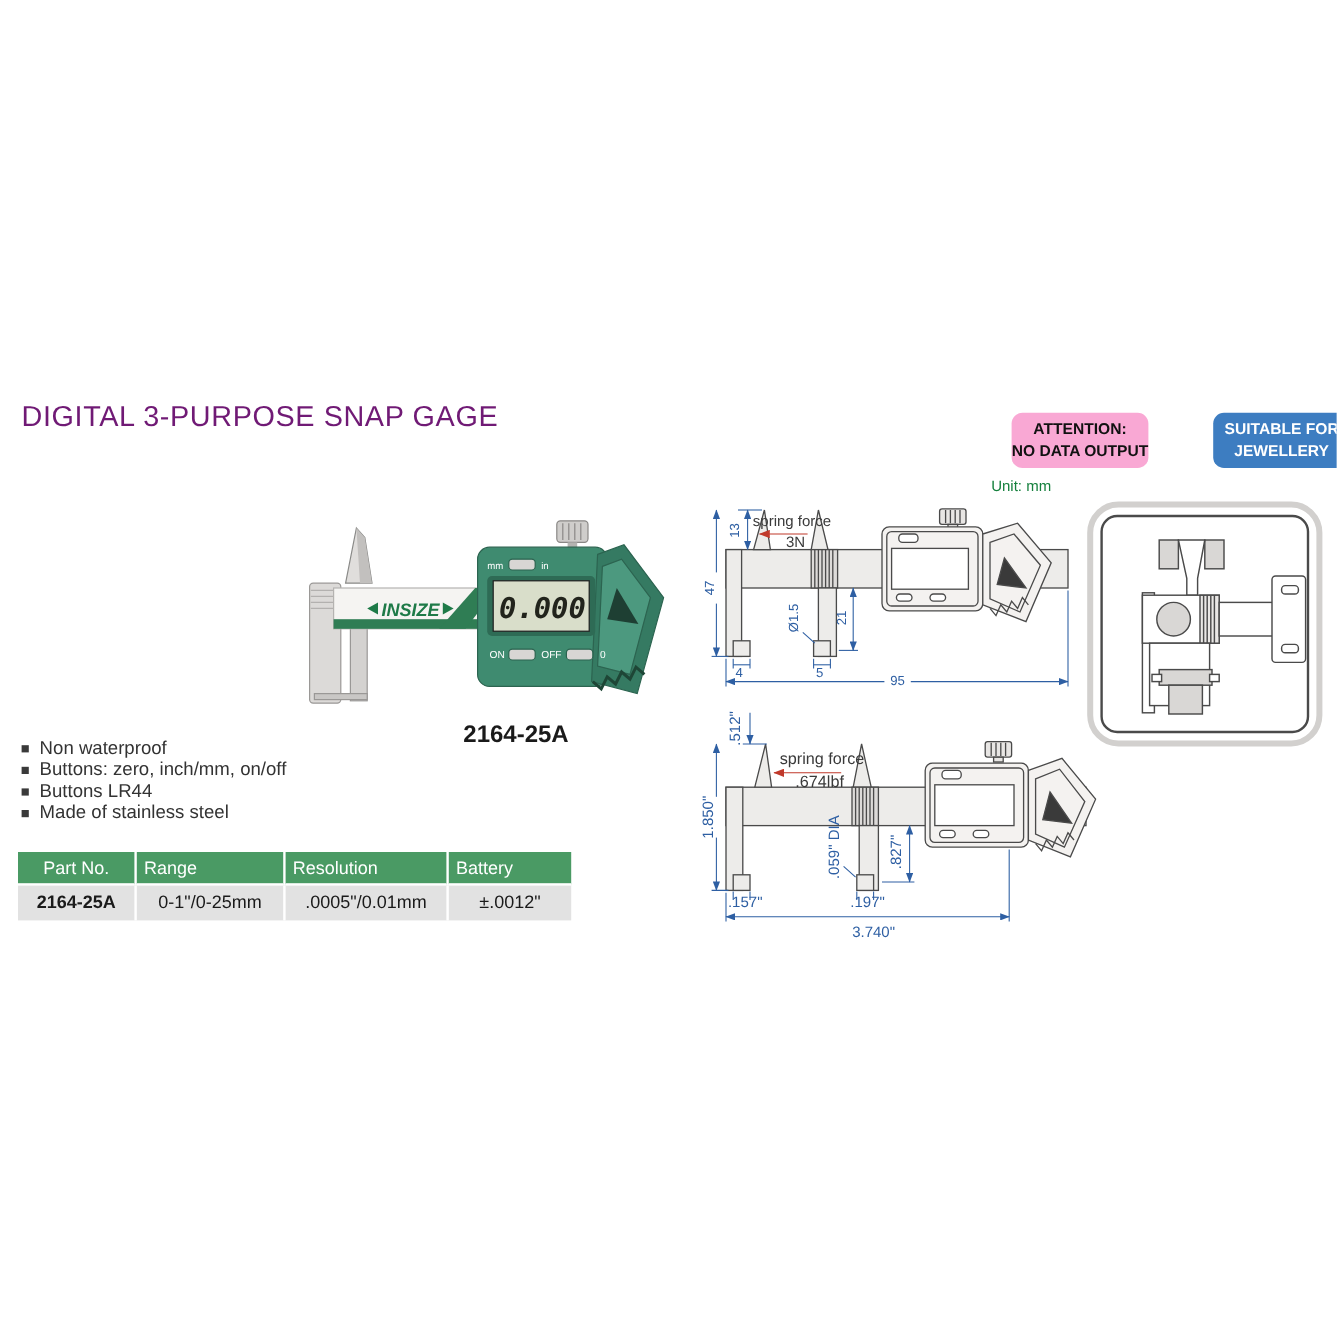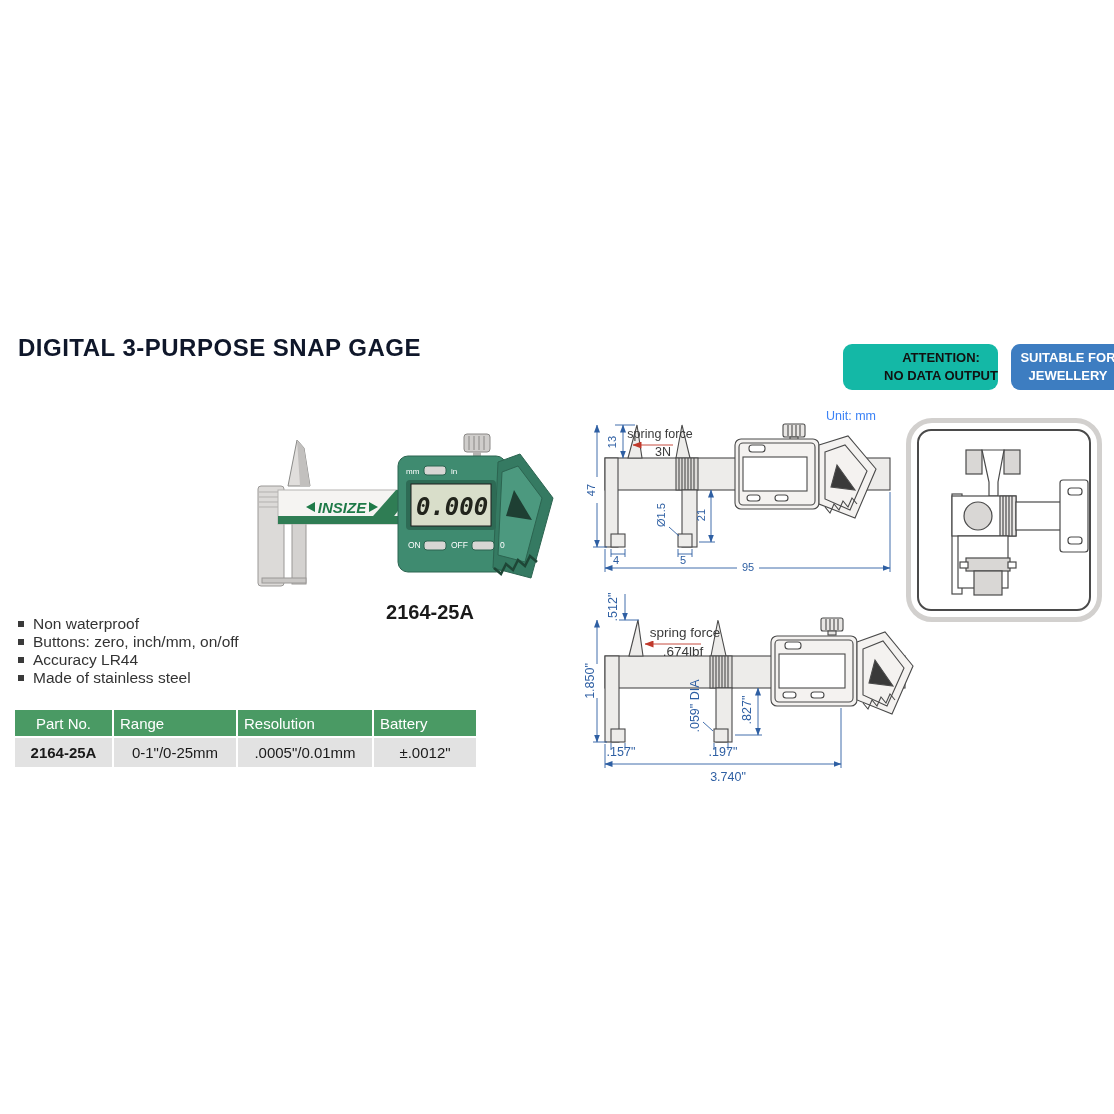--- a/index.html
+++ b/index.html
@@ -1,27 +1,27 @@
 <!DOCTYPE html>
 <html><head>
 <meta charset="utf-8">
 <style>
   html,body{margin:0;padding:0;background:#fff;}
   #canvas{position:relative;width:1114px;height:1114px;background:#ffffff;
           font-family:"Liberation Sans", sans-serif;overflow:hidden;}
   .abs{position:absolute;}
   
-  .page-title{left:18px;top:334px;font-size:24px;font-weight:bold;color:#0f172a;letter-spacing:.5px;}
+  .page-title{left:18px;top:334px;font-size:24px;font-weight:normal;color:#701a75;letter-spacing:.5px;}
   
   .badge{width:114px;height:46px;border-radius:9px;display:flex;flex-direction:column;
          align-items:center;justify-content:center;font-weight:bold;font-size:13px;line-height:1.35;text-align:center;}
-  .badge-yellow{left:843px;top:344px;background:#14b8a6;color:#111;padding-left:41px;}
+  .badge-yellow{left:843px;top:344px;background:#f9a8d4;color:#111;}
   .badge-blue{left:974px;top:344px;background:#3d7dc1;color:#fff;margin-left:37px;}
   
-  .unit-label{left:826px;top:409px;font-size:12.5px;color:#3b82f6;}
+  .unit-label{left:826px;top:398px;font-size:12.5px;color:#15803d;}
   
   .product-caption{left:330px;top:601px;width:200px;text-align:center;font-size:20px;font-weight:bold;color:#1a1a1a;}
   
   .features{left:18px;top:615px;list-style:none;margin:0;padding:0;}
   .features li{display:flex;align-items:center;font-size:15.5px;color:#333;height:18px;margin-bottom:0px;}
   .features .bullet{width:6px;height:6px;background:#3a3a3a;margin-right:9px;flex:none;}
   
   .spec-table{left:15px;top:710px;border-collapse:collapse;table-layout:fixed;}
   .spec-table th{background:#4a9a64;color:#fff;font-size:15px;font-weight:normal;height:26px;
                  border-left:2px solid #fff;padding:0 6px;text-align:left;}
@@ -119,21 +119,21 @@
     <li>
         <span class="bullet"></span>
         <span>Non waterproof</span>
       </li>
     <li>
         <span class="bullet"></span>
         <span>Buttons: zero, inch/mm, on/off</span>
       </li>
     <li>
         <span class="bullet"></span>
-        <span>Accuracy LR44</span>
+        <span>Buttons LR44</span>
       </li>
     <li>
         <span class="bullet"></span>
         <span>Made of stainless steel</span>
       </li>
   </ul>
 
   <table class="abs spec-table">
     <colgroup>
         <col class="col-part">

